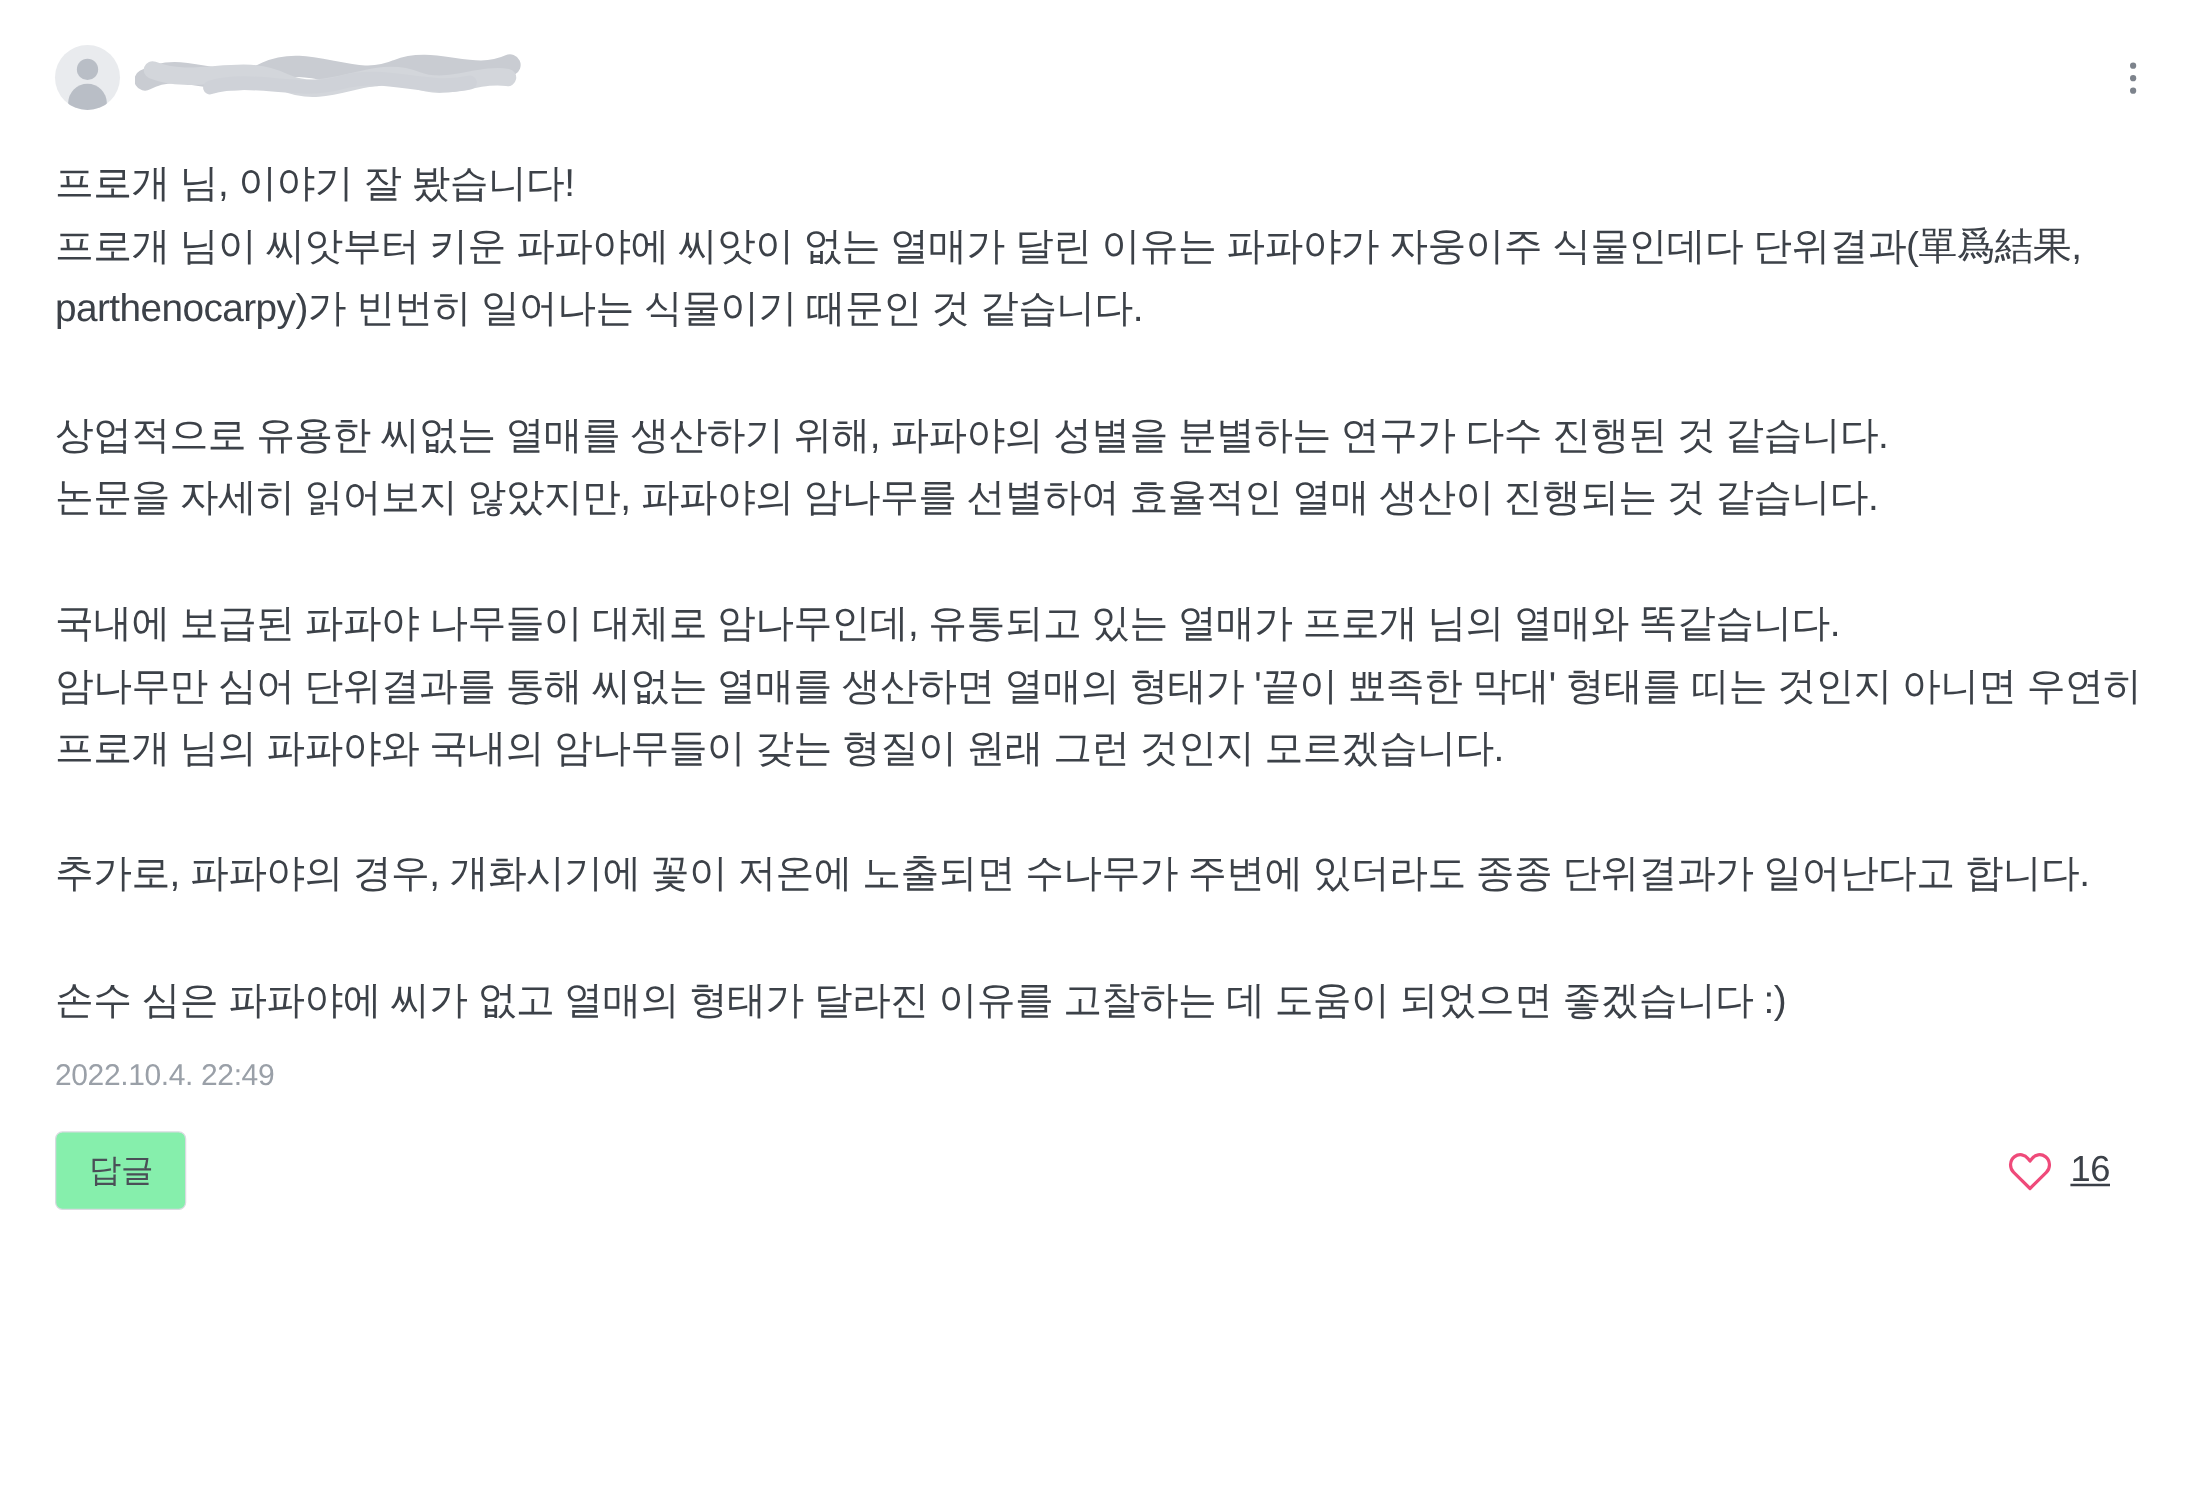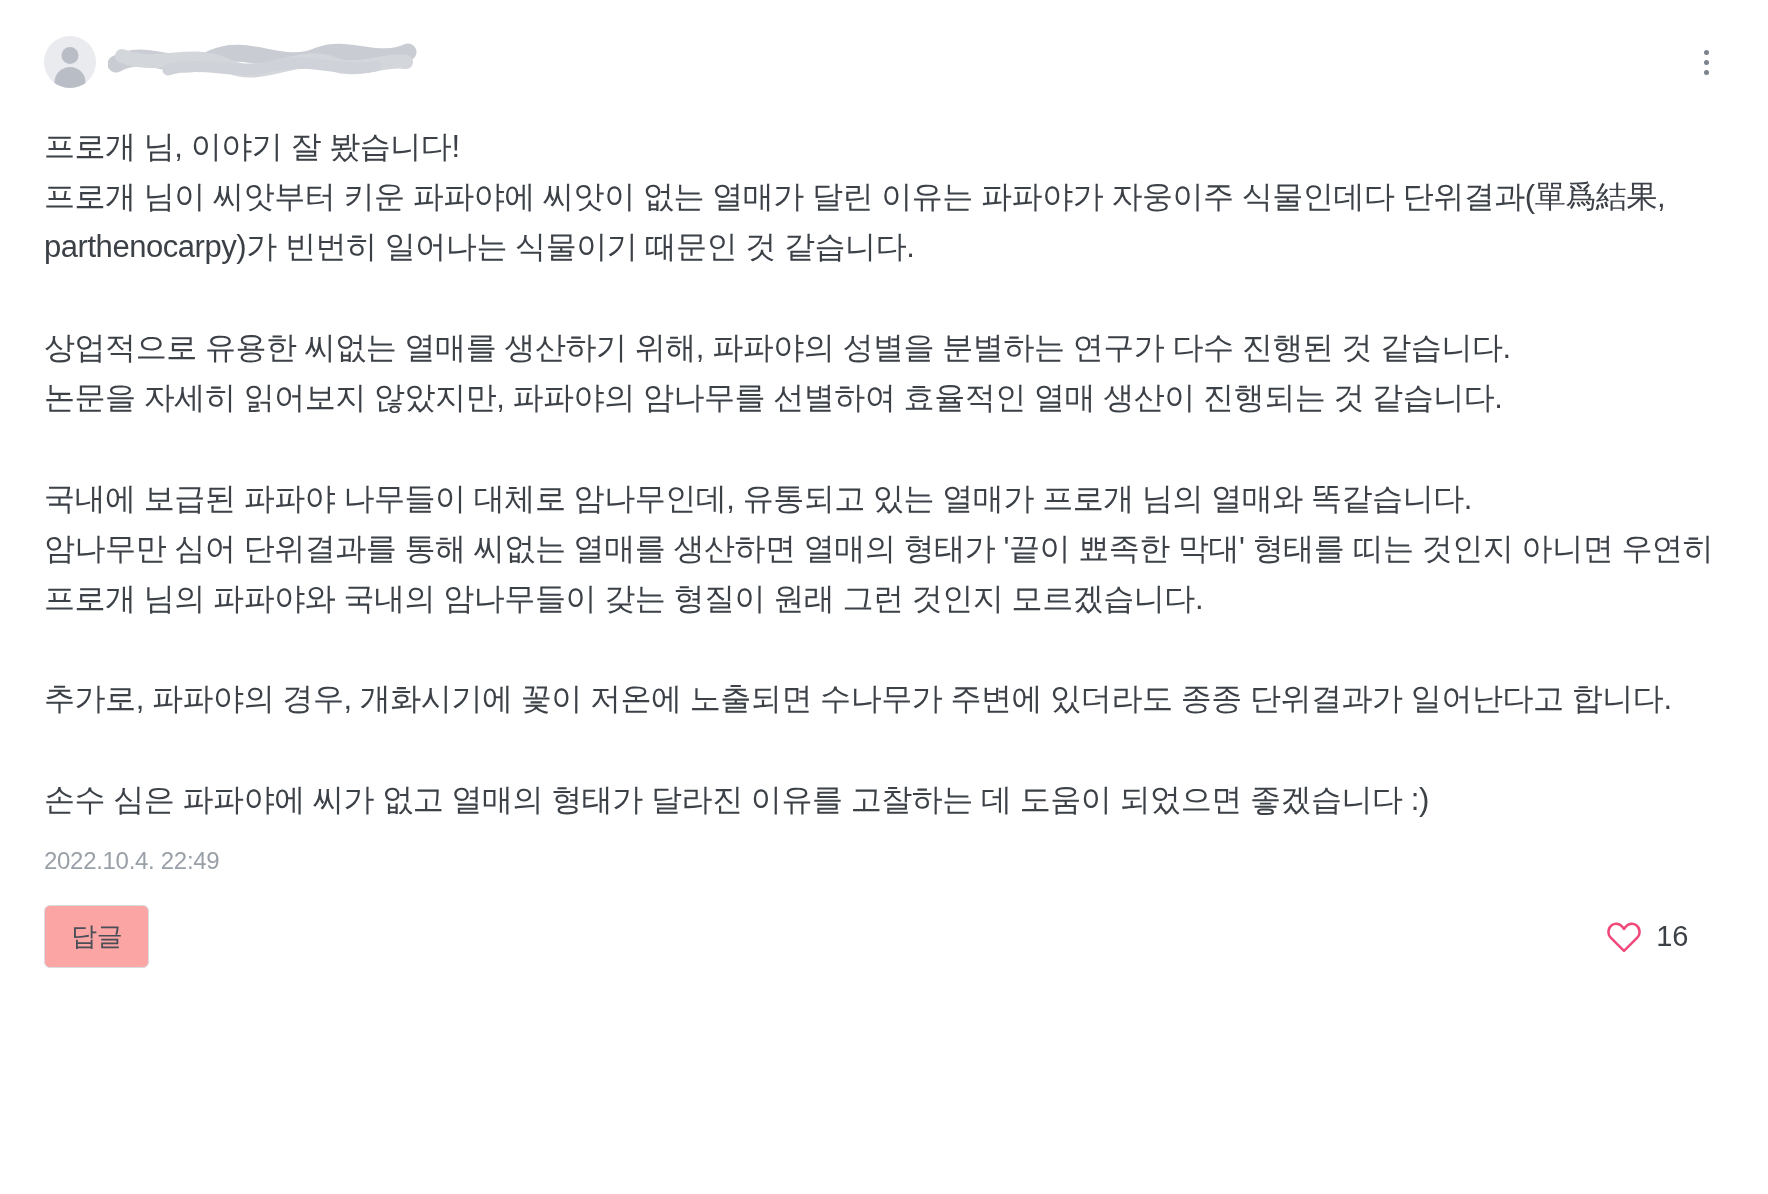--- a/index.html
+++ b/index.html
@@ -124,36 +124,37 @@
   
   .comment-footer {
     margin-top: 30px;
     display: flex;
     align-items: center;
     justify-content: space-between;
   }
 
   .reply-button {
     border: 1px solid #d8dbe0;
-    background: #fca5a5;
+    background: #86efac;
     border-radius: 6px;
     font-family: inherit;
     font-size: 26px;
     color: #4a4f57;
     padding: 13px 26px;
     cursor: pointer;
     letter-spacing: -0.3px;
   }
 
   .like-group {
     display: flex;
     align-items: center;
     gap: 14px;
     padding-right: 36px;
     cursor: pointer;
+    text-decoration: underline;
   }
   .heart-icon {
     width: 36px;
     height: 34px;
     display: block;
   }
   .like-count {
     font-size: 29px;
     color: #3c4148;
     letter-spacing: -0.3px;

